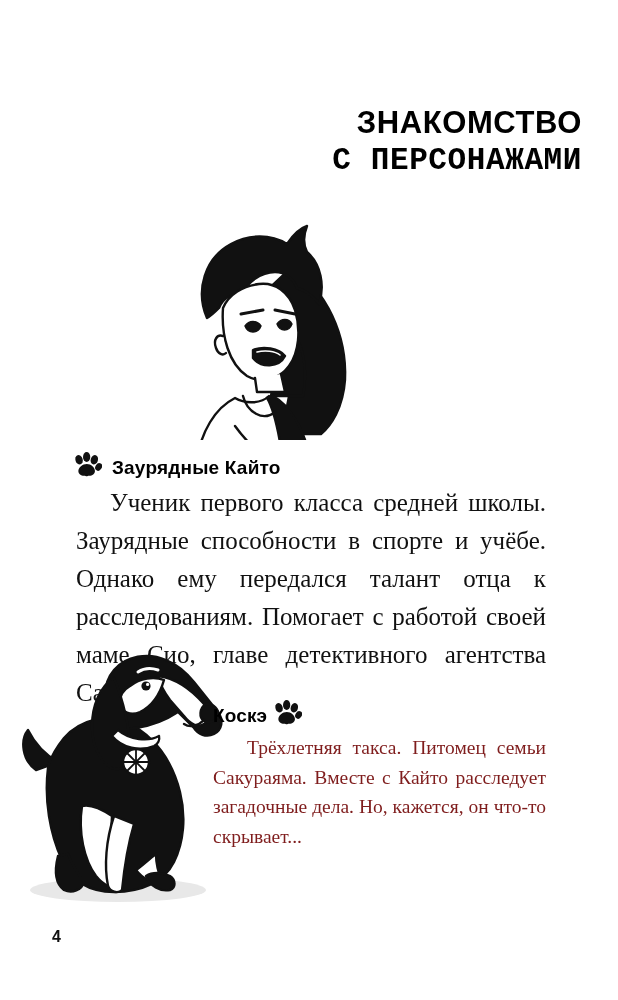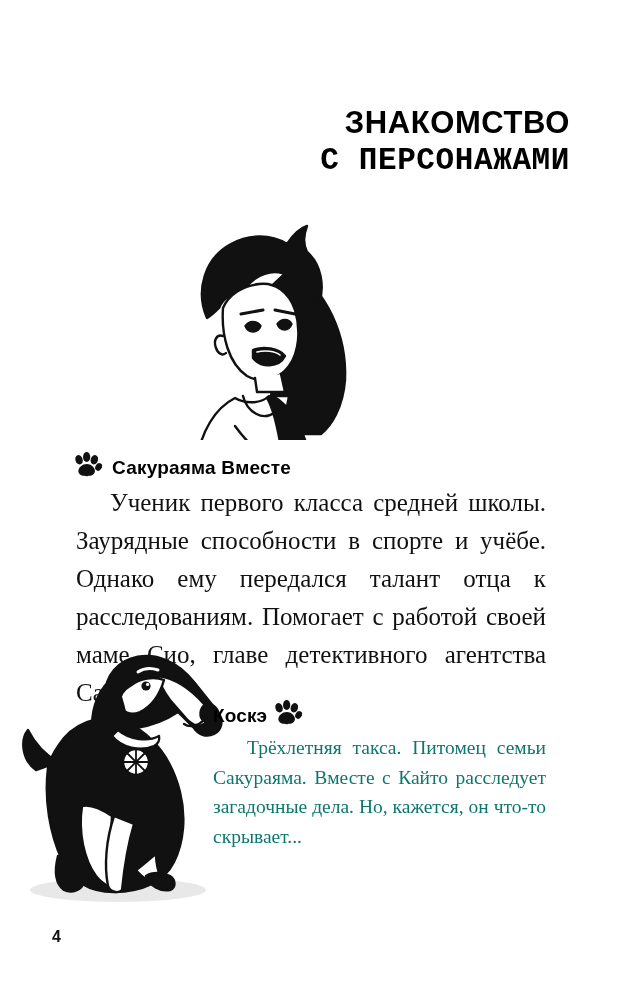--- a/index.html
+++ b/index.html
@@ -18,21 +18,21 @@
 
   .page {
     position: absolute;
     inset: 0;
   }
 
   
   .heading {
     position: absolute;
     top: 104px;
-    right: 48px;
+    right: 36px;
     width: 380px;
     text-align: right;
     font-family: "Liberation Sans", sans-serif;
     font-weight: bold;
     font-size: 31px;
     line-height: 1.22;
     letter-spacing: 0.6px;
     color: #000000;
   }
   .heading .l1 { display: block; }
@@ -87,21 +87,21 @@
   }
   .char2-desc {
     position: absolute;
     left: 213px;
     top: 733px;
     width: 333px;
     font-size: 19.5px;
     line-height: 1.52;
     text-align: justify;
     text-indent: 34px;
-    color: #0f766e;
+    color: #7f1d1d;
   }
 
   
   .dog {
     position: absolute;
     left: 18px;
     top: 620px;
     width: 215px;
     height: 300px;
   }
@@ -179,21 +179,21 @@
       <svg viewBox="0 0 34 30" width="30" height="27" xmlns="http://www.w3.org/2000/svg">
         <g fill="#111">
           <ellipse cx="8" cy="8.5" rx="4.1" ry="5.4" transform="rotate(-18 8 8.5)"></ellipse>
           <ellipse cx="16.6" cy="5.4" rx="4.1" ry="5.6"></ellipse>
           <ellipse cx="25.3" cy="8.5" rx="4.1" ry="5.4" transform="rotate(18 25.3 8.5)"></ellipse>
           <ellipse cx="30.2" cy="16.6" rx="3.6" ry="4.6" transform="rotate(32 30.2 16.6)"></ellipse>
           <path d="M16.8 13.2c4.9 0 9.2 3.9 9.2 7.9 0 3.4-3 5.4-6.4 5.4-1.6 0-2.1.6-3 .6s-1.4-.6-3-.6c-3.4 0-6.4-2-6.4-5.4 0-4 4.7-7.9 9.6-7.9z"></path>
         </g>
       </svg>
     </span>
-    <span class="char-name">Сакураяма Вместе</span>
+    <span class="char-name">Заурядные Кайто</span>
   </div>
   <div class="char1-desc">Ученик первого класса средней школы. Заурядные способности в спорте и учёбе. Однако ему передался талант отца к расследованиям. Помогает с работой своей маме Сио, главе детективного агентства Сакураямы.</div>
 
   <div class="dog">
     <svg viewBox="0 0 215 300" width="215" height="300" xmlns="http://www.w3.org/2000/svg">
       <g stroke="#111" stroke-width="2.4" stroke-linejoin="round" stroke-linecap="round">
 
         <ellipse cx="100" cy="270" rx="88" ry="12" fill="#e8e8e8" stroke="none"></ellipse>
 
         <path d="M18 150 C4 140 2 120 10 110 C16 122 26 134 40 142 Z" fill="#111"></path>

